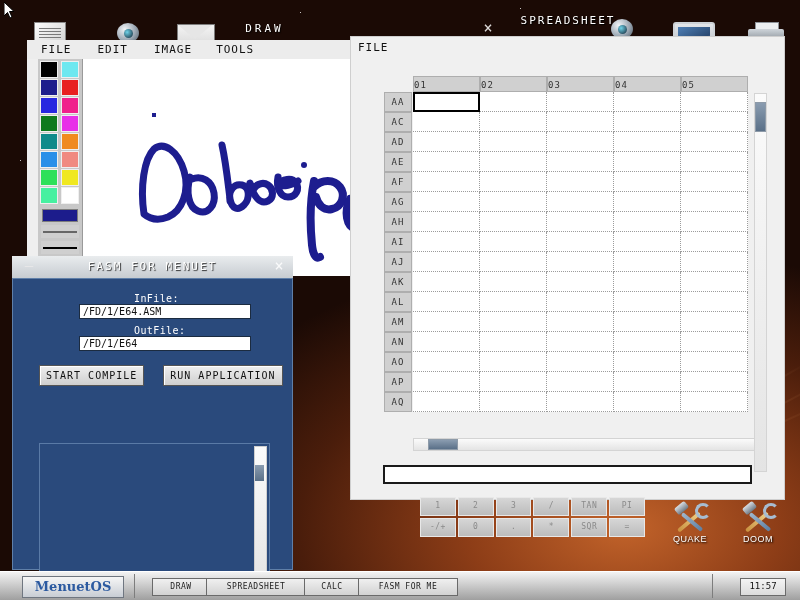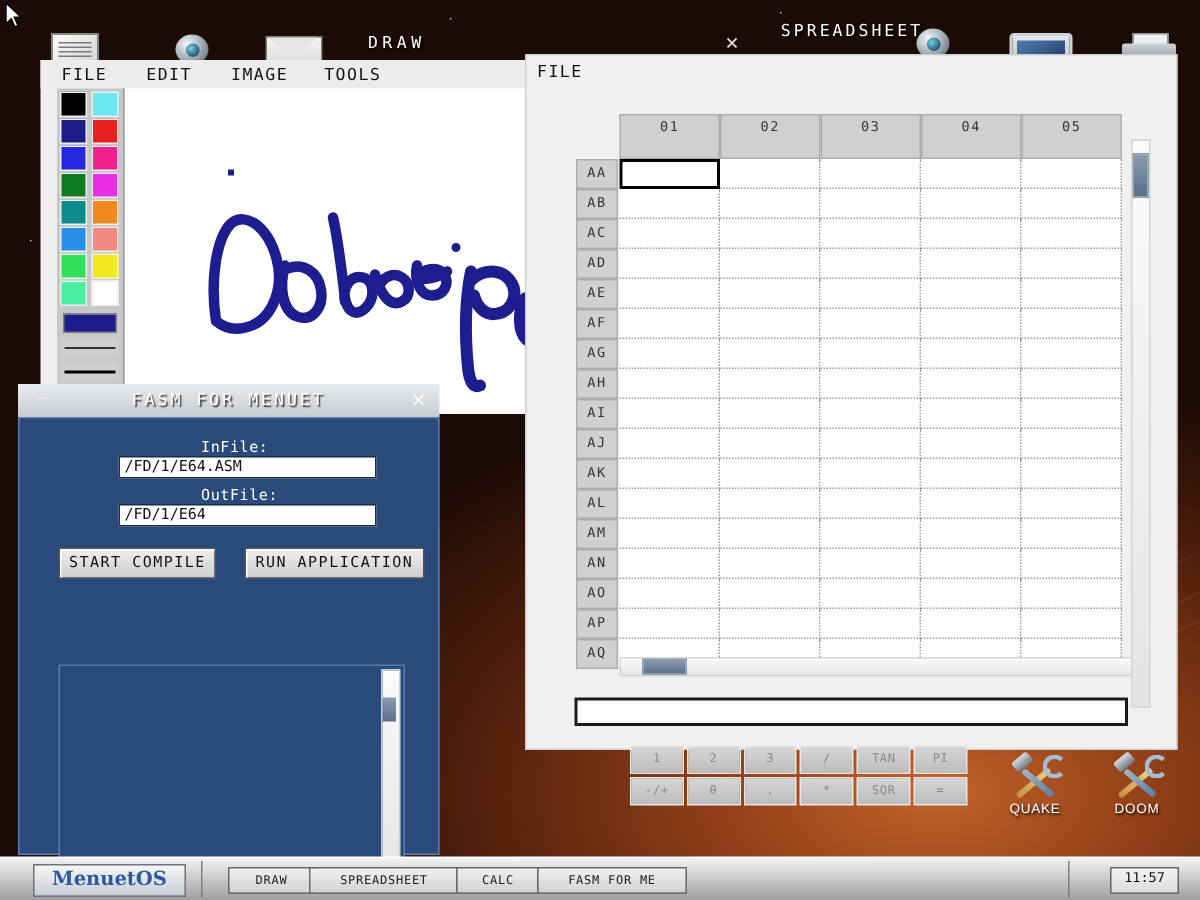--- a/index.html
+++ b/index.html
@@ -106,22 +106,22 @@
   .fasm-out{position:absolute;left:26px;top:164px;width:229px;height:133px;
     border:1px solid #5a7aa6;background:#2a4a7c;}
   
   #sheet-window{left:350px;top:36px;width:435px;height:464px;}
   .sheet-body{position:absolute;left:0;top:0;width:435px;height:464px;background:#f0f0f0;
     border:1px solid #cfcfcf;box-sizing:border-box;}
   .sheet-menu{height:20px;display:flex;align-items:center;font-size:11px;color:#111;
     padding-left:7px;letter-spacing:1px;}
   .grid-wrap{position:absolute;left:33px;top:39px;}
   .ghead{display:flex;margin-left:29px;}
-  .ghead div{width:67px;height:30px;background:#d0d0d0;border:1px solid #aeaeae;box-sizing:border-box;
-    font-size:9px;color:#333;text-align:center;line-height:16px;letter-spacing:1px;}
+  .ghead div{width:67px;height:16px;background:#d0d0d0;border:1px solid #aeaeae;box-sizing:border-box;
+    font-size:9px;color:#333;line-height:16px;letter-spacing:1px;}
   .grow{display:flex;}
   .rowhead{width:28px;height:20px;background:#d0d0d0;border:1px solid #aeaeae;box-sizing:border-box;
     font-size:9px;color:#333;text-align:center;line-height:19px;letter-spacing:1px;margin-right:1px;}
   .cell{width:67px;height:20px;background:#fff;box-sizing:border-box;
     border-right:1px dotted #9b9b9b;border-bottom:1px dotted #9b9b9b;}
   .cell.sel{border:2px solid #000;}
   .sb{position:absolute;background:linear-gradient(180deg,#fbfbfb,#e4e4e4);border:1px solid #d4d4d4;}
   .thumb{position:absolute;background:linear-gradient(180deg,#8a9cb0,#5a7088);border:1px solid #8d9aa8;}
   .formula{position:absolute;left:32px;top:428px;width:369px;height:19px;background:#fff;border:2px solid #1a1a1a;box-sizing:border-box;}
   
@@ -298,28 +298,20 @@
         <div id="sheet-rows">
             <div class="grow">
               <div class="rowhead">AA</div>
               <div class="cell sel"></div>
               <div class="cell"></div>
               <div class="cell"></div>
               <div class="cell"></div>
               <div class="cell"></div>
             </div>
             <div class="grow">
-              <div class="rowhead">AB</div>
-              <div class="cell"></div>
-              <div class="cell"></div>
-              <div class="cell"></div>
-              <div class="cell"></div>
-              <div class="cell"></div>
-            </div>
-            <div class="grow">
               <div class="rowhead">AC</div>
               <div class="cell"></div>
               <div class="cell"></div>
               <div class="cell"></div>
               <div class="cell"></div>
               <div class="cell"></div>
             </div>
             <div class="grow">
               <div class="rowhead">AD</div>
               <div class="cell"></div>

